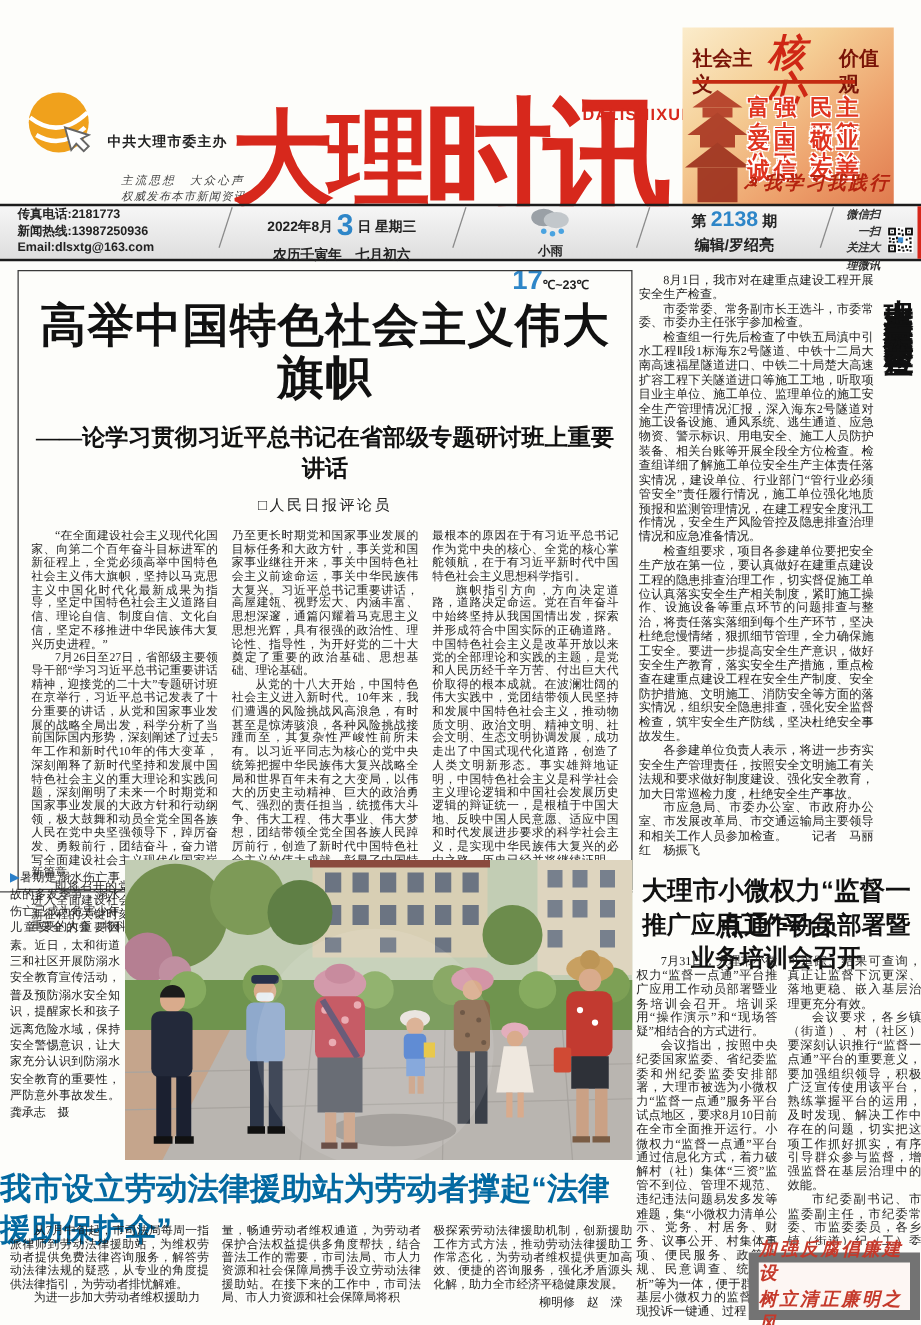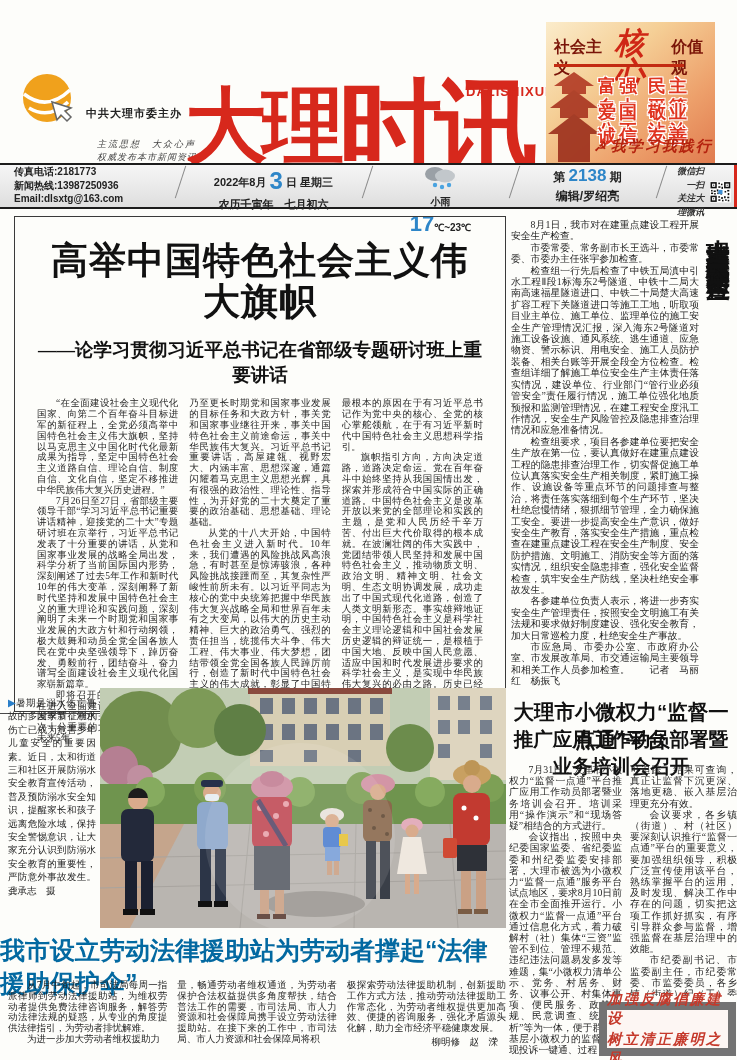--- a/index.html
+++ b/index.html
@@ -47,21 +47,21 @@
   .issue-num{font-size:17px;}
   .ib-wechat{flex:1;display:flex;align-items:center;justify-content:flex-end;gap:6px;padding-right:6px;}
   .wc-hint{font-size:9px;font-style:italic;font-weight:bold;color:#333;text-align:right;line-height:1.5;}
   .red-edge{position:absolute;right:0;top:0;width:3px;height:100%;background:#d7281c;}
   
   .bodytxt p{margin:0;font-size:9.5px;line-height:10.8px;text-align:justify;text-indent:2em;color:#1f1f1f;}
   .bodytxt p.cont{text-indent:0;}
   .bodytxt p.jump{text-indent:0;text-align:right;font-weight:bold;}
   
   .main-box{left:14px;top:216px;width:492px;height:496px;box-sizing:border-box;
-            border:1px solid #3a3a3a;padding:24px 22px 8px;}
+            border:1px solid #3a3a3a;padding:24px 10px 8px;}
   .lead-headline{font-size:37px;font-weight:900;text-align:center;letter-spacing:1px;color:#111;line-height:1.1;}
   .lead-subtitle{font-size:18.5px;font-weight:bold;text-align:center;margin-top:15px;color:#111;}
   .lead-byline{font-size:12px;text-align:center;margin-top:9px;color:#222;letter-spacing:2px;}
   .lead-cols{display:flex;gap:11px;margin-top:11px;height:352px;overflow:hidden;}
   .lead-col{flex:1;overflow:hidden;}
   .hrule{left:0;top:713px;width:506px;height:0;border-top:1px solid #4a4a4a;}
   
   .caption{left:8px;top:697px;width:88px;height:232px;overflow:hidden;}
   .caption p{margin:0;font-size:9.5px;line-height:13.4px;text-align:justify;text-indent:0;color:#222;}
   .cap-marker{color:#2a7fc9;font-weight:bold;}
@@ -223,20 +223,21 @@
           </g>
         <rect x="16" y="16" width="8" height="8" fill="#3f8fd4"></rect>
       </svg>
     </div>
     <div class="red-edge"></div>
   </div>
 
   <div class="abs main-box bodytxt">
     <div class="lead-headline sans">高举中国特色社会主义伟大旗帜</div>
     <div class="lead-subtitle">——论学习贯彻习近平总书记在省部级专题研讨班上重要讲话</div>
+    <div class="lead-byline">□人民日报评论员</div>
     <div class="lead-cols">
       <div class="lead-col">
         <p>“在全面建设社会主义现代化国家、向第二个百年奋斗目标进军的新征程上，全党必须高举中国特色社会主义伟大旗帜，坚持以马克思主义中国化时代化最新成果为指导，坚定中国特色社会主义道路自信、理论自信、制度自信、文化自信，坚定不移推进中华民族伟大复兴历史进程。”</p>
         <p>7月26日至27日，省部级主要领导干部“学习习近平总书记重要讲话精神，迎接党的二十大”专题研讨班在京举行，习近平总书记发表了十分重要的讲话，从党和国家事业发展的战略全局出发，科学分析了当前国际国内形势，深刻阐述了过去5年工作和新时代10年的伟大变革，深刻阐释了新时代坚持和发展中国特色社会主义的重大理论和实践问题，深刻阐明了未来一个时期党和国家事业发展的大政方针和行动纲领，极大鼓舞和动员全党全国各族人民在党中央坚强领导下，踔厉奋发、勇毅前行，团结奋斗，奋力谱写全面建设社会主义现代化国家崭新篇章。</p>
         <p>即将召开的党的二十大，是在进入全面建设社会主义现代化国家新征程的关键时刻召开的一次十分重要的大会，将科学谋划未来5年</p>
       </div>
       <div class="lead-col">
         <p class="cont">乃至更长时期党和国家事业发展的目标任务和大政方针，事关党和国家事业继往开来，事关中国特色社会主义前途命运，事关中华民族伟大复兴。习近平总书记重要讲话，高屋建瓴、视野宏大、内涵丰富、思想深邃，通篇闪耀着马克思主义思想光辉，具有很强的政治性、理论性、指导性，为开好党的二十大奠定了重要的政治基础、思想基础、理论基础。</p>
         <p>从党的十八大开始，中国特色社会主义进入新时代。10年来，我们遭遇的风险挑战风高浪急，有时甚至是惊涛骇浪，各种风险挑战接踵而至，其复杂性严峻性前所未有。以习近平同志为核心的党中央统筹把握中华民族伟大复兴战略全局和世界百年未有之大变局，以伟大的历史主动精神、巨大的政治勇气、强烈的责任担当，统揽伟大斗争、伟大工程、伟大事业、伟大梦想，团结带领全党全国各族人民踔厉前行，创造了新时代中国特色社会主义的伟大成就，彰显了中国特色社会主义的强大生机活力，为实现中华民族伟大复兴提供了更为完善的制度保证、更为坚实的物质基础、更为主动的精神力量。党和国家事业取得历史性成就、发生历史性变革，</p>
       </div>

